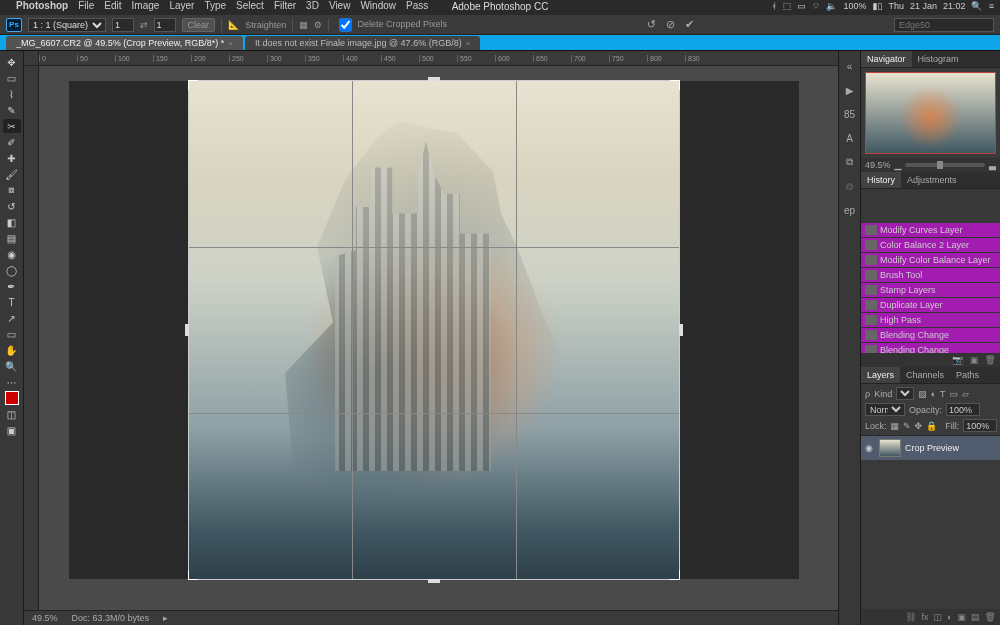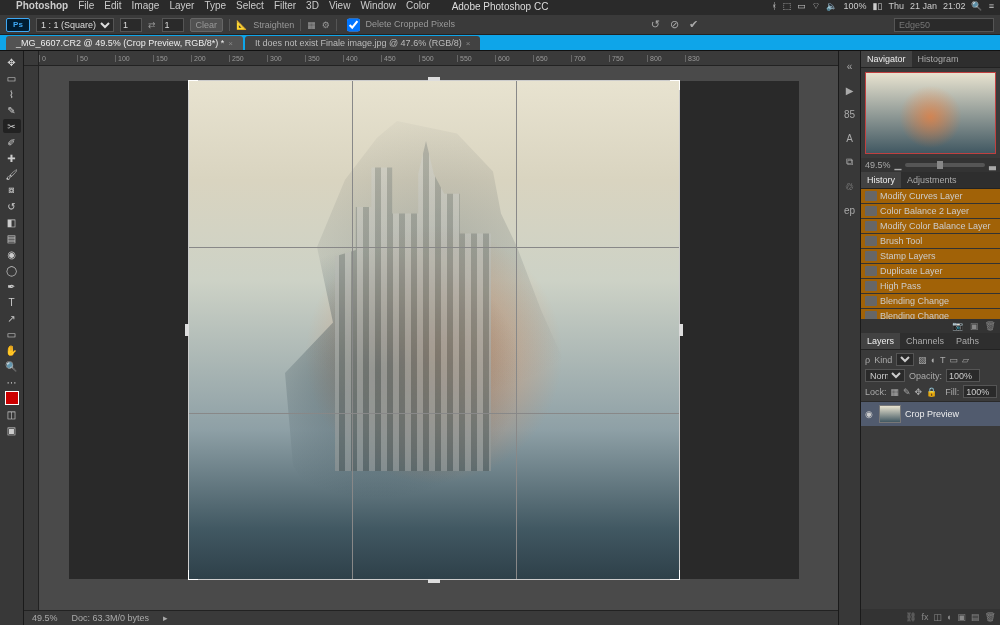--- a/index.html
+++ b/index.html
@@ -46,21 +46,21 @@
     background: #3a3a3a;
     border-bottom: 1px solid var(--border);
     display:flex;
     align-items:center;
     padding: 0 6px;
     gap: 6px;
     font-size: 9px;
     color: var(--text-dim);
   }
   .optionsbar .icon-ps {
-    width:24px;height:14px;background:#001d33;color:#3fa9f5;border:1px solid #3fa9f5;
+    width:16px;height:14px;background:#001d33;color:#3fa9f5;border:1px solid #3fa9f5;
     display:flex;align-items:center;justify-content:center;font-size:8px;font-weight:700;border-radius:2px;text-align:right;
   }
   .optionsbar select, .optionsbar input { background:#2a2a2a;border:1px solid #555;color:#ddd;font-size:9px;height:14px;}
   .optionsbar .sep { width:1px;height:12px;background:#555;}
   .optionsbar .btn { padding:1px 5px;background:#515151;border:1px solid #666;border-radius:2px;cursor:pointer;}
   .center-icons{flex:1;display:flex;justify-content:center;gap:10px;font-size:11px;color:#aaa;}
   .right-search{background:#2a2a2a;border:1px solid #555;width:100px;height:14px;padding:0 4px;color:#999;font-size:9px;}
 
   
   .doctabs {
@@ -186,21 +186,21 @@
   .panel-tabs{display:flex;background:#2e2e2e;border-bottom:1px solid #222;}
   .ptab{padding:3px 6px;color:#aaa;}
   .ptab.active{background:#424242;color:#eee;}
   .nav-preview{padding:4px;background:#3a3a3a;}
   .nav-img{height:82px;border:1px solid #c04040;background:linear-gradient(180deg,#e8e3d0,#415862);position:relative;}
   .nav-img::after{content:"";position:absolute;inset:0;background:radial-gradient(circle at 50% 55%, rgba(255,120,40,0.6), transparent 40%);}
   .nav-zoom{display:flex;align-items:center;gap:4px;background:#333;padding:2px 4px;color:#aaa;}
   .nav-zoom .bar{flex:1;height:4px;background:#555;border-radius:2px;position:relative;}
   .nav-zoom .bar::after{content:"";position:absolute;left:40%;top:-2px;width:6px;height:8px;background:#888;}
 
-  .history-list{background:#a16207;max-height:130px;overflow:hidden;}
+  .history-list{background:#a21caf;max-height:130px;overflow:hidden;margin-top:34px;}
   .hist-row{display:flex;align-items:center;gap:3px;padding:2px 4px;border-bottom:1px solid #333;color:#ccc;}
   .hist-row .hicon{width:12px;height:10px;background:#666;border-radius:1px;flex:none;}
   .hist-foot{display:flex;justify-content:flex-end;gap:6px;padding:2px 4px;background:#333;color:#888;}
 
   .layers-panel{flex:1;background:#3a3a3a;display:flex;flex-direction:column;}
   .layers-opts{padding:3px 4px;display:flex;flex-direction:column;gap:3px;background:#3a3a3a;border-bottom:1px solid #2a2a2a;}
   .layers-opts .row{display:flex;align-items:center;gap:4px;color:#aaa;}
   .layers-opts select,.layers-opts input{background:#2a2a2a;border:1px solid #555;color:#ccc;font-size:9px;height:13px;}
   .layer-row{display:flex;align-items:center;gap:4px;padding:3px 4px;background:#515b6e;color:#eee;}
   .layer-row .eye{width:10px;color:#ccc;}
@@ -218,21 +218,21 @@
   <span>File</span>
   <span>Edit</span>
   <span>Image</span>
   <span>Layer</span>
   <span>Type</span>
   <span>Select</span>
   <span>Filter</span>
   <span>3D</span>
   <span>View</span>
   <span>Window</span>
-  <span>Color</span>
+  <span>Pass</span>
   <span class="spacer"></span>
   <div class="right">
     <span>ᚼ</span>
     <span>⬚</span>
     <span>▭</span>
     <span>⌔</span>
     <span>🔈</span>
     <span>100%</span>
     <span>▮▯</span>
     <span>Thu</span>

